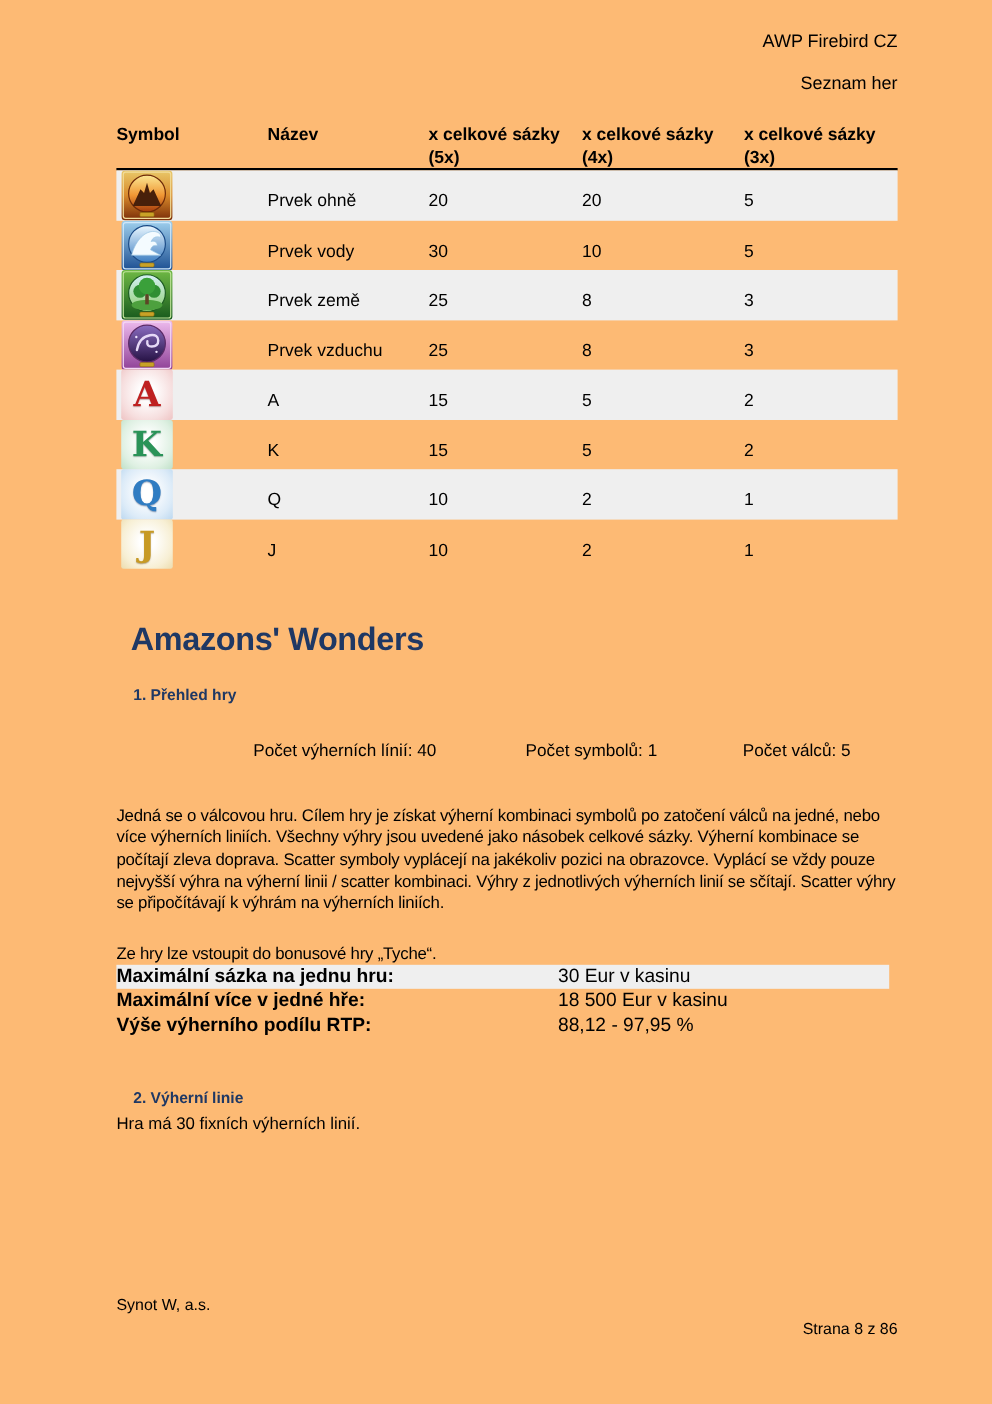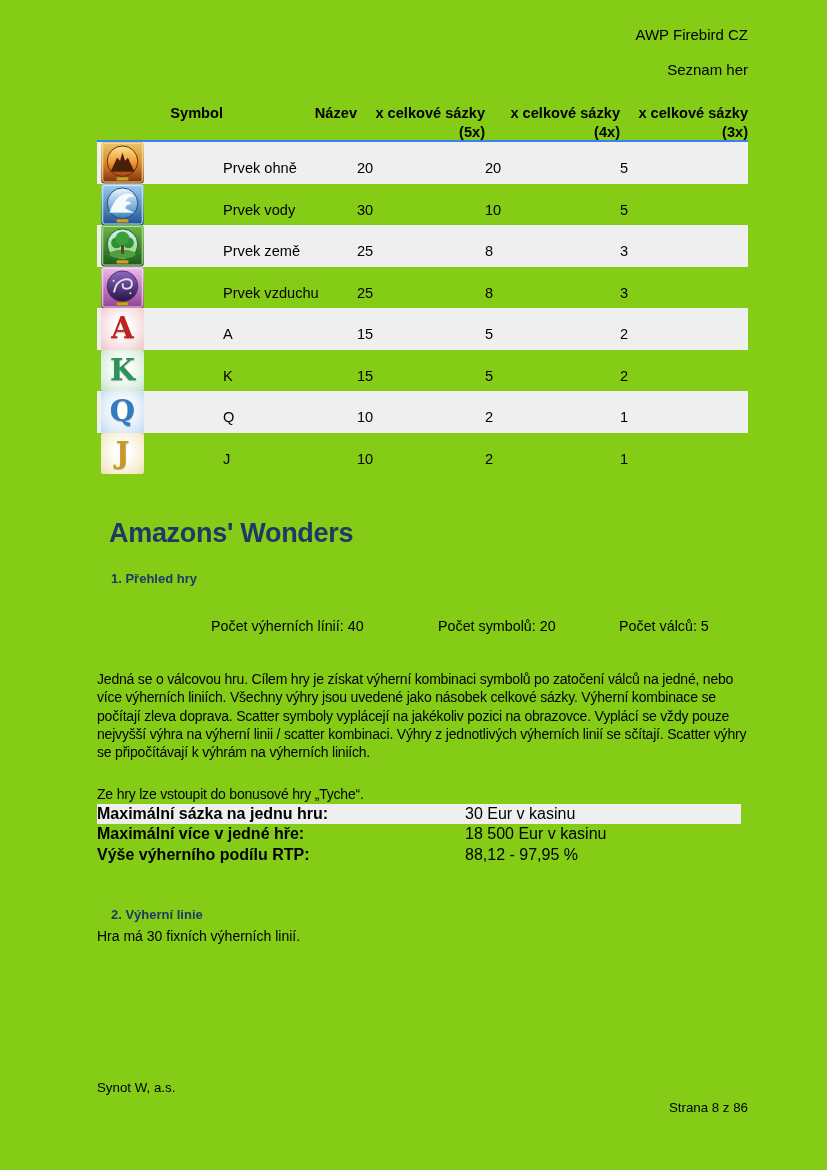--- a/index.html
+++ b/index.html
@@ -1,30 +1,30 @@
 <!DOCTYPE html>
 <html><head>
 <meta charset="utf-8">
 <style>
   html,body { margin:0; padding:0; background:#ffffff; }
   .page {
-    position:relative; width:827px; height:1170px; background:#84cc16;
+    position:relative; width:827px; height:1170px; background:#fdba74;
     font-family:"Liberation Sans", sans-serif; color:#000; overflow:hidden;
   }
 
   
   .doc-header { position:absolute; top:26px; right:79px; text-align:right; font-size:15px; line-height:17px; }
   .doc-header .line2 { margin-top:18px; }
 
   
   .paytable { position:absolute; left:97px; top:100px; width:651px; font-size:14.6px; }
   .pt-head {
     display:grid; grid-template-columns:126px 134px 128px 135px 128px;
     font-weight:bold; line-height:18.5px; padding-top:4px;
-    border-bottom:2px solid #3b82f6; height:36px;text-align:right;
+    border-bottom:2px solid #000000; height:36px;
   }
   .pt-row {
     display:grid; grid-template-columns:126px 134px 128px 135px 128px;
     height:41.5px;
   }
   .pt-row.stripe { background:#efefef; }
   .pt-cell { padding-top:18px; }
   .pt-sym { padding-top:0; }
 
   
@@ -256,21 +256,21 @@
       <div class="pt-cell">2</div>
       <div class="pt-cell">1</div>
     </div>
   </section>
 
   <h1 class="game-title">Amazons' Wonders</h1>
   <h2 class="sec-heading h-overview">1. Přehled hry</h2>
 
   <div class="stats">
     <span class="stat stat-1">Počet výherních línií: 40</span>
-    <span class="stat stat-2">Počet symbolů: 20</span>
+    <span class="stat stat-2">Počet symbolů: 1</span>
     <span class="stat stat-3">Počet válců: 5</span>
   </div>
 
   <p class="para">Jedná se o válcovou hru. Cílem hry je získat výherní kombinaci symbolů po zatočení válců na jedné, nebo více výherních liniích. Všechny výhry jsou uvedené jako násobek celkové sázky. Výherní kombinace se počítají zleva doprava. Scatter symboly vyplácejí na jakékoliv pozici na obrazovce. Vyplácí se vždy pouze nejvyšší výhra na výherní linii / scatter kombinaci. Výhry z jednotlivých výherních linií se sčítají. Scatter výhry se připočítávají k výhrám na výherních liniích.</p>
   <p class="bonus-line">Ze hry lze vstoupit do bonusové hry „Tyche“.</p>
 
   <div class="facts">
     <div class="fact-row gray">
       <span class="fact-label">Maximální sázka na jednu hru:</span>
       <span class="fact-value">30 Eur v kasinu</span>

